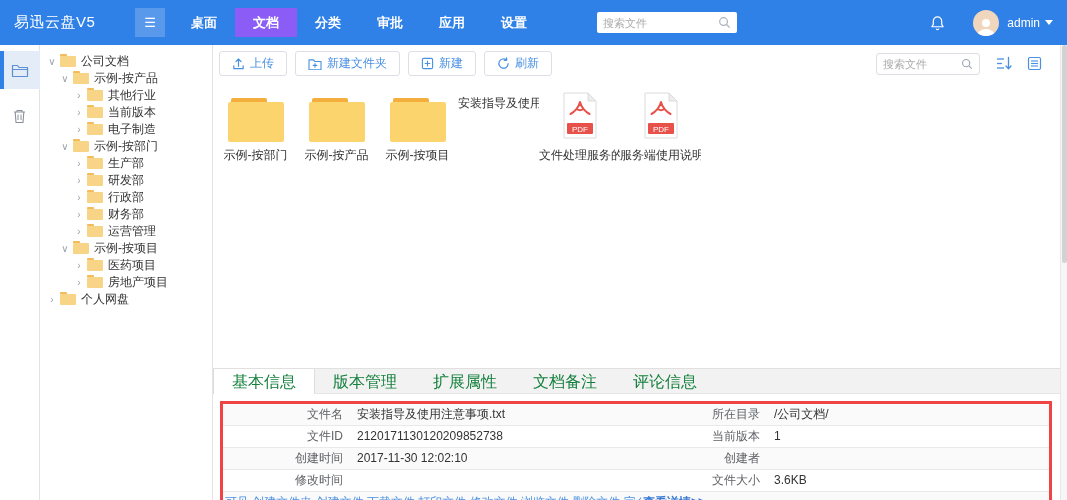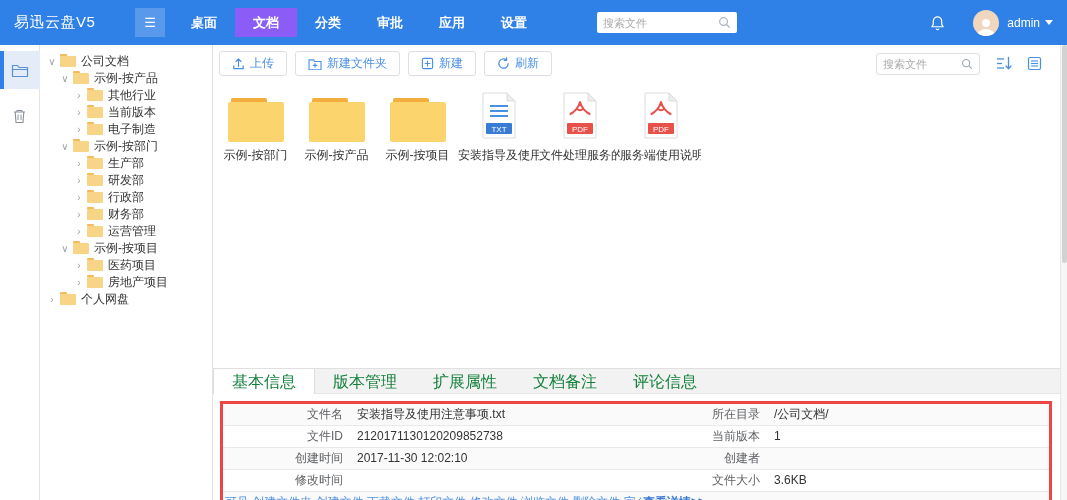--- a/index.html
+++ b/index.html
@@ -311,33 +311,20 @@
       <div class="file-item">
         <div class="file-icon">
             <div class="bigfolder">
               <div class="tab"></div>
               <div class="fbody"></div>
             </div>
           </div>
         <div class="file-name">示例-按项目</div>
       </div>
       <div class="file-item">
-        <div class="file-icon">
-          <span>
-            <svg width="36" height="47" viewBox="0 0 36 47">
-              <path d="M2 1 h24 l8 8 v37 h-32 z" fill="#fff" stroke="#dcdcdc"></path>
-              <path d="M26 1 l8 8 h-8 z" fill="#ededed" stroke="#dcdcdc"></path>
-              <line x1="9" y1="14" x2="27" y2="14" stroke="#4a90e2" stroke-width="2"></line>
-              <line x1="9" y1="19" x2="27" y2="19" stroke="#4a90e2" stroke-width="2"></line>
-              <line x1="9" y1="24" x2="27" y2="24" stroke="#4a90e2" stroke-width="2"></line>
-              <rect x="5" y="31" width="26" height="11" rx="1" fill="#3a7bd5"></rect>
-              <text x="18" y="39.5" text-anchor="middle" font-size="8" fill="#fff" font-family="Liberation Sans, sans-serif">TXT</text>
-            </svg>
-          </span>
-        </div>
         <div class="file-name">安装指导及使用...</div>
       </div>
       <div class="file-item">
         <div class="file-icon">
           <span>
             <svg width="36" height="47" viewBox="0 0 36 47">
               <path d="M2 1 h24 l8 8 v37 h-32 z" fill="#fff" stroke="#dcdcdc"></path>
               <path d="M26 1 l8 8 h-8 z" fill="#ededed" stroke="#dcdcdc"></path>
               <path d="M18 10 c-1 5 -5.5 10 -9.5 12 M18 10 c1 5 5.5 10 9.5 12 M14.8 17 q3.2 2.5 6.4 0" fill="none" stroke="#e8504a" stroke-width="2" stroke-linecap="round"></path>
               <rect x="5" y="31" width="26" height="11" rx="1" fill="#e8504a"></rect>

